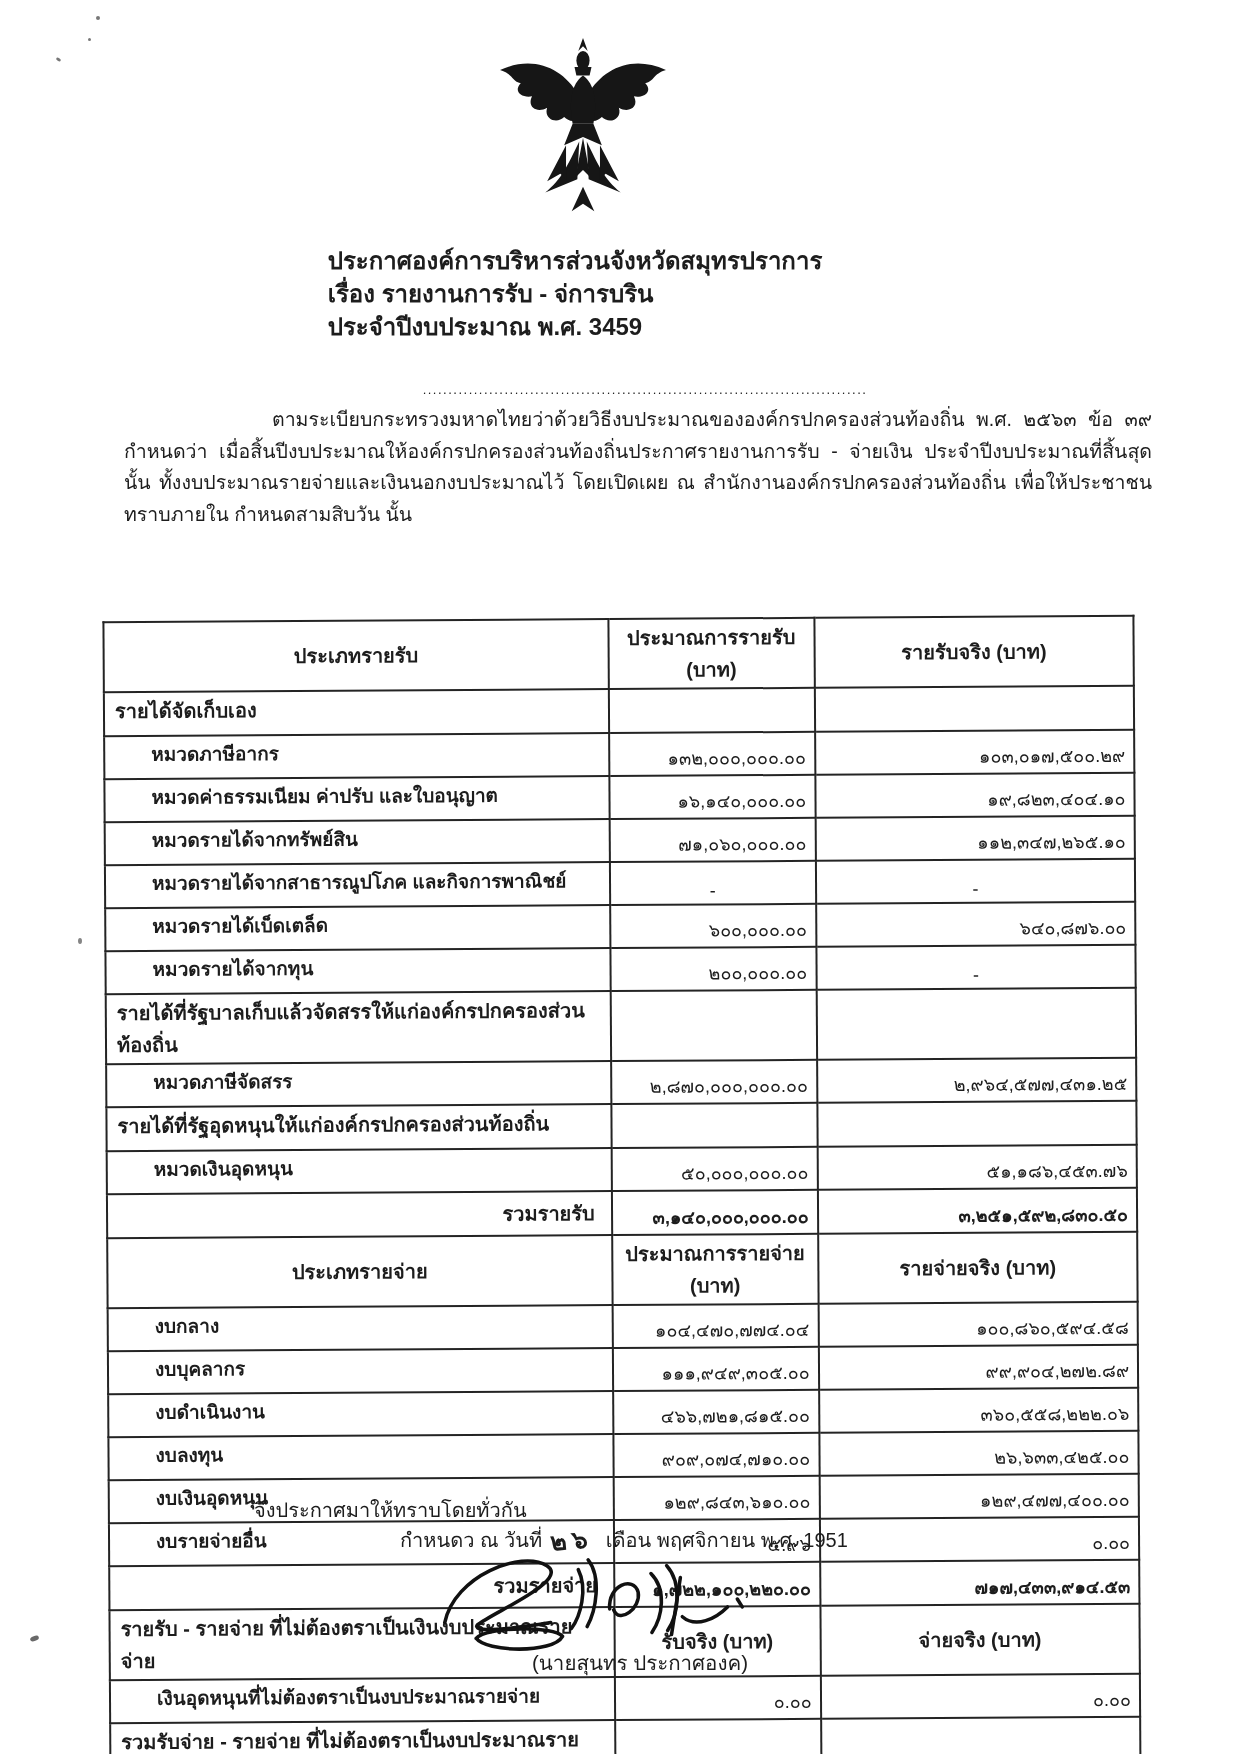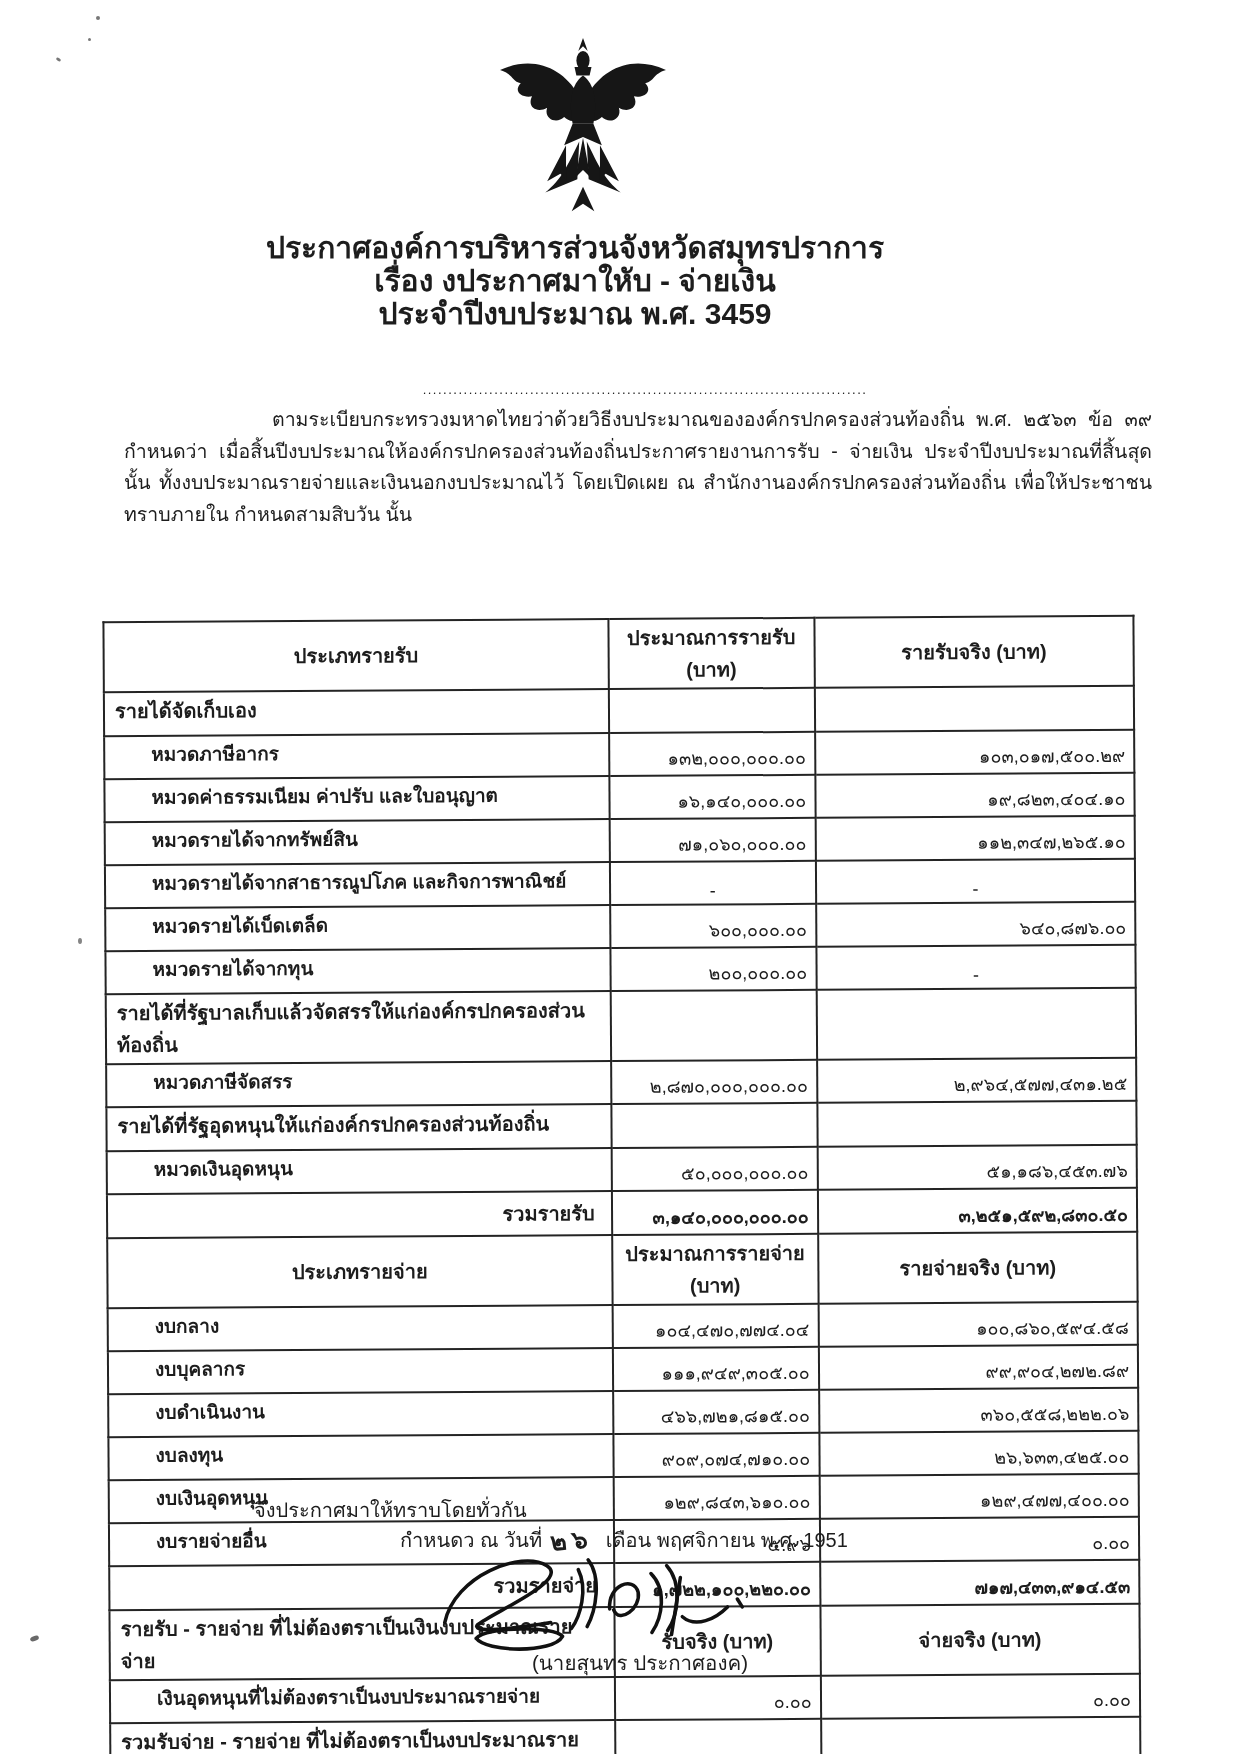--- a/index.html
+++ b/index.html
@@ -10,22 +10,22 @@
   }
   
   .speck{position:absolute;background:#555;border-radius:50%;opacity:.8;}
   .s1{left:96px;top:16px;width:4px;height:4px;}
   .s2{left:88px;top:38px;width:3px;height:3px;}
   .s3{left:56px;top:58px;width:5px;height:3px;transform:rotate(30deg);}
   .s4{left:30px;top:1636px;width:9px;height:5px;transform:rotate(-20deg);background:#444;}
   .s5{left:78px;top:938px;width:4px;height:6px;background:#666;}
 
   .emblem{position:absolute;left:488px;top:36px;width:190px;height:198px;}
-  .titles{position:absolute;left:575px;top:231px;transform:translateX(-50%);
-    text-align:center;white-space:nowrap;font-weight:bold;font-size:30px;line-height:33px;}
+  .titles{position:absolute;left:575px;top:244px;transform:translateX(-50%);
+    white-space:nowrap;font-weight:bold;font-size:24px;line-height:33px;}
   .divider{position:absolute;left:645px;top:382px;transform:translateX(-50%);
     font-size:13px;letter-spacing:1.5px;color:#222;white-space:nowrap;}
   .para{position:absolute;left:124px;width:1028px;margin:0;
     font-size:19.5px;line-height:31.5px;text-align:justify;text-indent:148px;}
   .p1{top:404px;}
   .p2{top:534px;}
 
   table.report{position:absolute;left:106px;top:618px;width:1032px;
     border-collapse:collapse;transform:rotate(-0.35deg);transform-origin:50% 50%;}
   table.report th,table.report td{border:2px solid #242424;padding:2px 8px;}
@@ -86,21 +86,21 @@
         <path d="M104 112 C116 136 122 152 140 166 L106 152 Z"></path>
         <path d="M82 116 L62 154 L76 146 L82 152 Z"></path>
         <path d="M118 116 L138 154 L124 146 L118 152 Z"></path>
         <path d="M100 160 L88 186 L100 178 L112 186 Z"></path>
       </g>
     </svg>
   </div>
 
   <div class="titles">
     <div>ประกาศองค์การบริหารส่วนจังหวัดสมุทรปราการ</div>
-    <div>เรื่อง  งประกาศมาใหับ - จ่ายเงิน</div>
+    <div>เรื่อง  รายงานการรับ - จ่การบริน</div>
     <div>ประจำปีงบประมาณ พ.ศ. 3459</div>
   </div>
 
   <div class="divider">.......................................................................................</div>
 
   <p class="para p1">ตามระเบียบกระทรวงมหาดไทยว่าด้วยวิธีงบประมาณขององค์กรปกครองส่วนท้องถิ่น พ.ศ. ๒๕๖๓ ข้อ ๓๙ กำหนดว่า เมื่อสิ้นปีงบประมาณให้องค์กรปกครองส่วนท้องถิ่นประกาศรายงานการรับ - จ่ายเงิน ประจำปีงบประมาณที่สิ้นสุดนั้น ทั้งงบประมาณรายจ่ายและเงินนอกงบประมาณไว้ โดยเปิดเผย ณ สำนักงานองค์กรปกครองส่วนท้องถิ่น เพื่อให้ประชาชนทราบภายใน กำหนดสามสิบวัน นั้น</p>
 
   <table class="report">
     <colgroup>
       <col style="width:49%">

